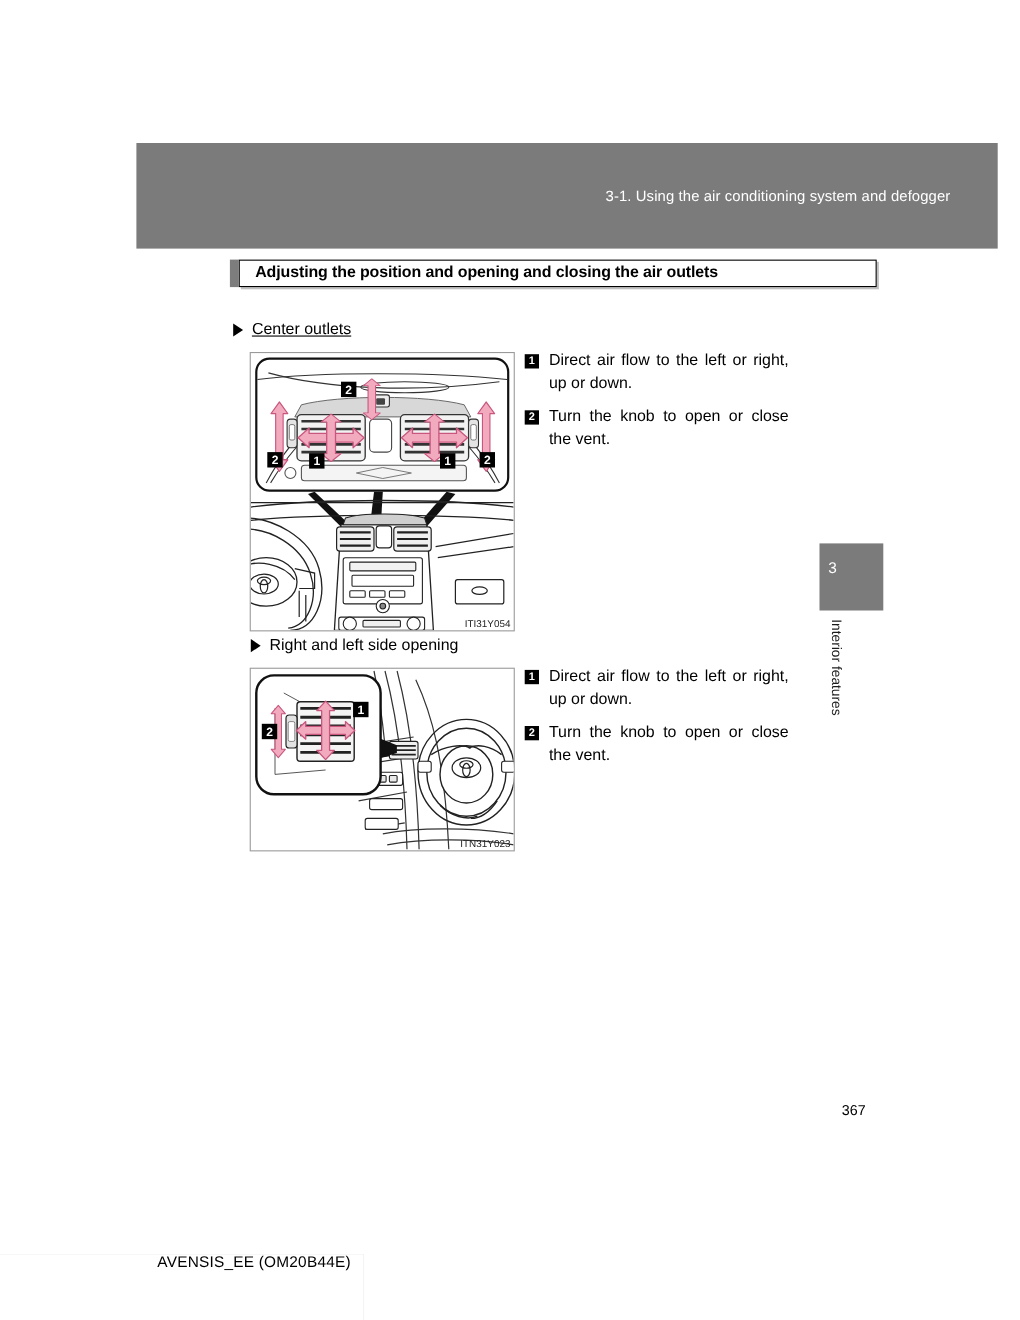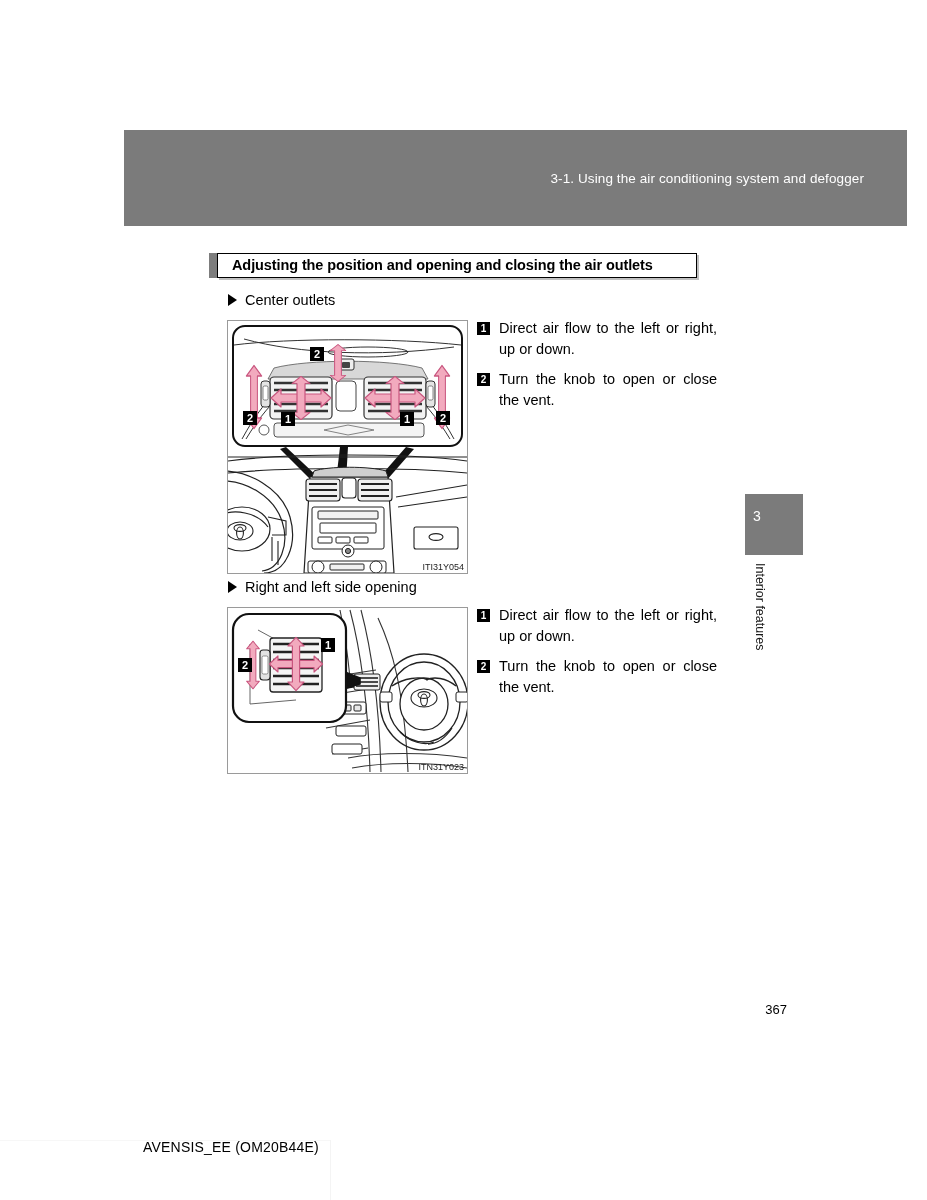--- a/index.html
+++ b/index.html
@@ -41,22 +41,22 @@
     color: #ffffff;
     font-size: 13.5px;
     letter-spacing: 0.1px;
     white-space: nowrap;
   }
 
   
   .section-title-wrap {
     position: absolute;
     left: 209px;
-    top: 253px;
-    width: 488px;
+    top: 236px;
+    width: 588px;
     height: 25px;
   }
   .section-title-tab {
     position: absolute;
     left: 0; top: 0;
     width: 8px;
     height: 25px;
     background: #7d7d7d;
   }
   .section-title-box {
@@ -89,21 +89,21 @@
   .tri {
     display: inline-block;
     width: 0; height: 0;
     border-left: 9px solid #000;
     border-top: 6px solid transparent;
     border-bottom: 6px solid transparent;
     margin-right: 8px;
     position: relative;
     top: 0px;
   }
-  #subheading-center { left: 228px; top: 292px; }
+  #subheading-center { left: 212px; top: 292px; text-decoration: underline; }
   #subheading-side   { left: 228px; top: 579px; }
 
   
   .figure {
     position: absolute;
     border: 1px solid #9a9a9a;
     background: #ffffff;
     overflow: hidden;
   }
   #figure-center { left: 227px; top: 320px; width: 239px; height: 252px; }

